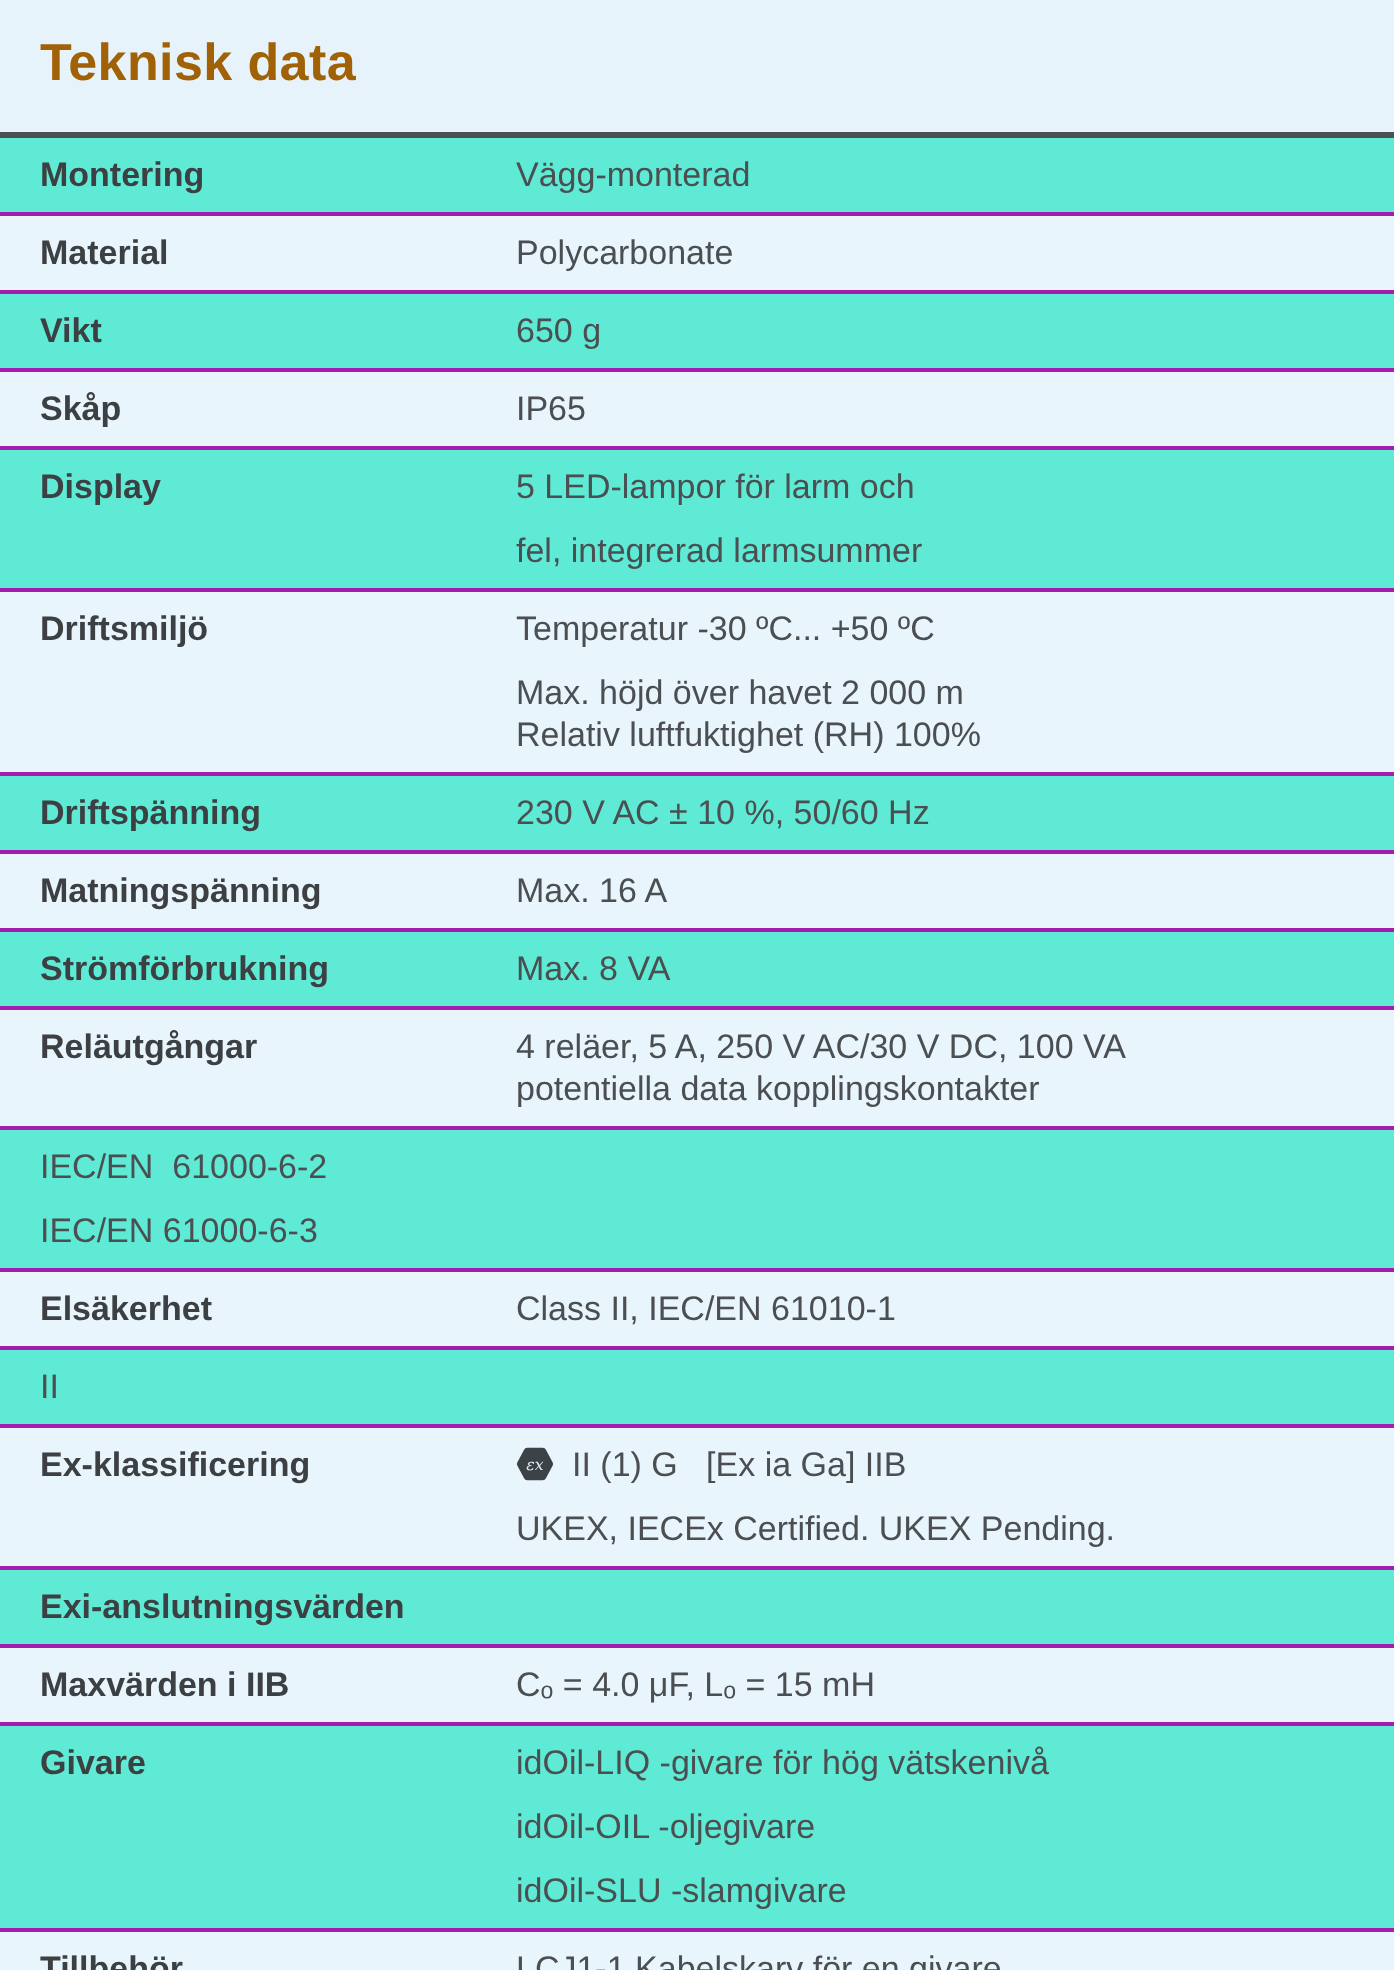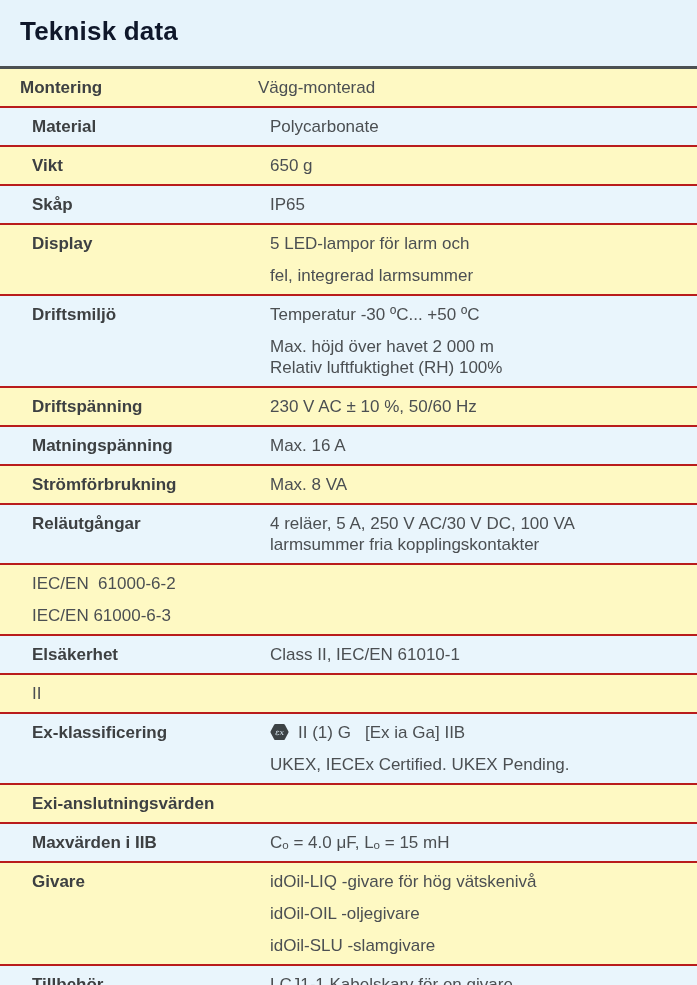--- a/index.html
+++ b/index.html
@@ -19,39 +19,38 @@
     box-sizing: border-box;
   }
   .title {
     margin: 0;
     padding: 16px 0 0 20px;
     height: 47px;
     box-sizing: border-box;
     font-size: 26px;
     font-weight: bold;
     letter-spacing: 0.2px;
-    color: #0f172a;
+    color: #a16207;
   }
   .table {
     margin-top: 19px;
     border-top: 3px solid #4b5052;
     border-bottom: 2px solid #a7b0b5;
   }
   .row {
     display: flex;
     align-items: flex-start;
     padding: 8px 0;
     font-size: 17px;
     line-height: 21px;
   }
   .row + .row {
-    border-top: 2px solid #b91c1c;
-    padding-left: 12px;
-  }
-  .row.dark  { background: #fef9c3; }
+    border-top: 2px solid #a21caf;
+  }
+  .row.dark  { background: #5eead4; }
   .row.light { background: #e9f5fc; }
   .label {
     width: 238px;
     box-sizing: border-box;
     padding-left: 20px;
     flex: 0 0 238px;
     font-weight: bold;
     color: #3d4042;
   }
   .value {
@@ -153,21 +152,21 @@
           <div class="para">
             <div class="line"><span>Max. 8 VA</span></div>
           </div>
         </div>
       </div>
       <div class="row light">
         <div class="label">Reläutgångar</div>
         <div class="value">
           <div class="para">
             <div class="line"><span>4 reläer, 5 A, 250 V AC/30 V DC, 100 VA</span></div>
-            <div class="line"><span>larmsummer fria kopplingskontakter</span></div>
+            <div class="line"><span>potentiella data kopplingskontakter</span></div>
           </div>
         </div>
       </div>
       <div class="row dark">
         <div class="value">
           <div class="para">
             <div class="line"><span>IEC/EN  61000-6-2</span></div>
           </div>
           <div class="para">
             <div class="line"><span>IEC/EN 61000-6-3</span></div>

